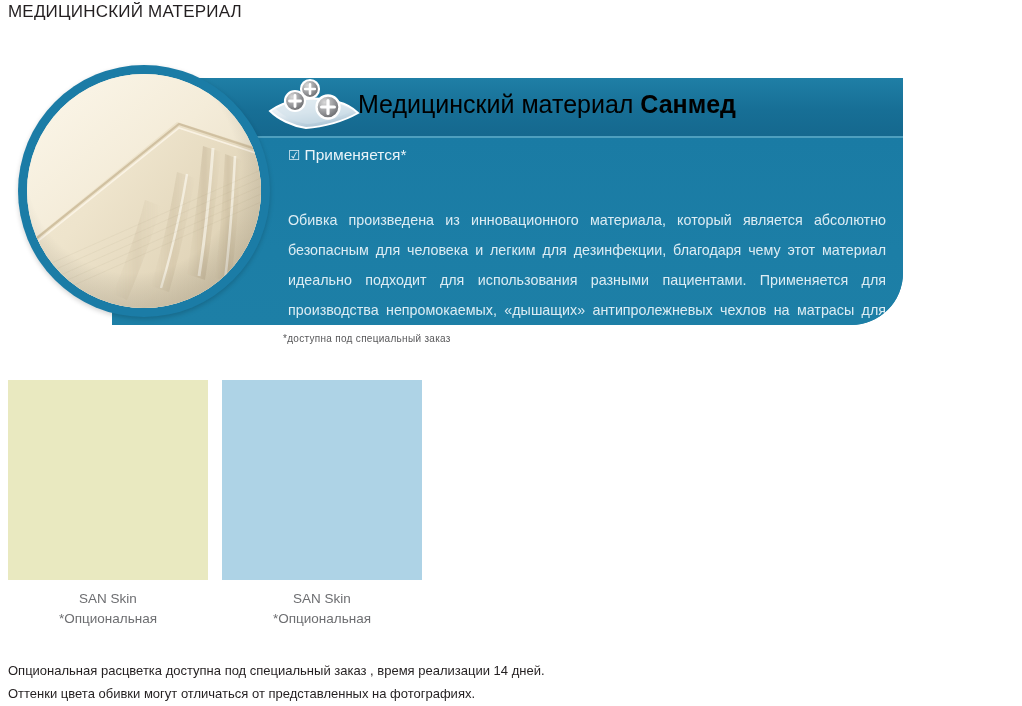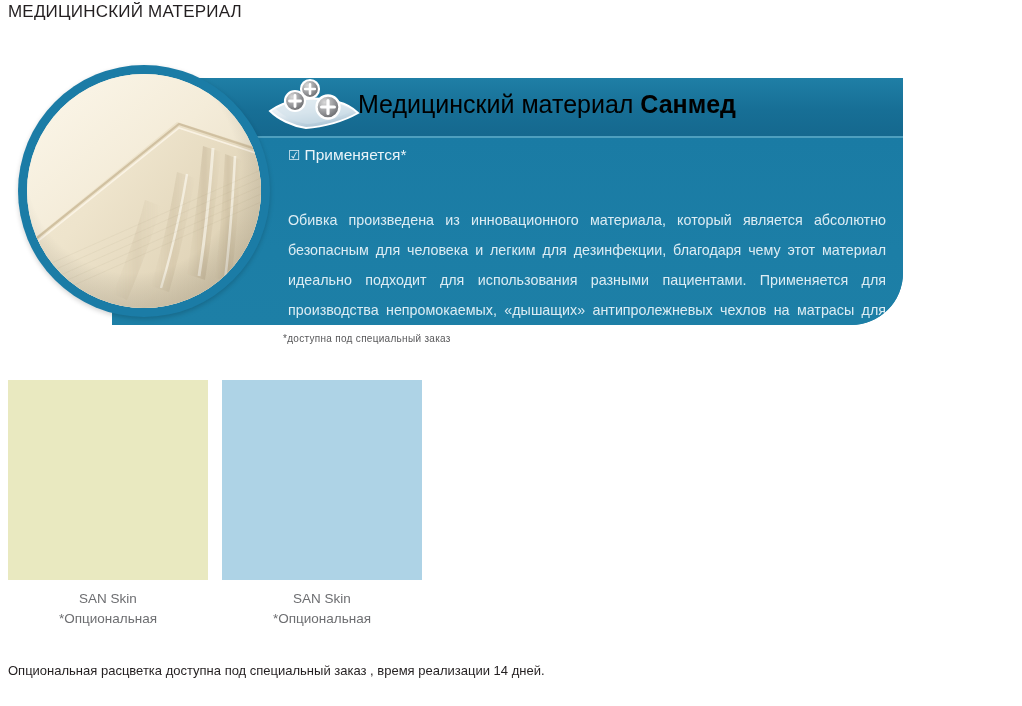--- a/index.html
+++ b/index.html
@@ -311,13 +311,14 @@
     <div class="swatch-chip" style="background:#aed3e6"></div>
     <div class="swatch-caption">
       <div>SAN Skin</div>
       <div>*Опциональная</div>
     </div>
   </div>
 </div>
 
 <div class="bottom-notes">
   <div>Опциональная расцветка доступна под специальный заказ , время реализации 14 дней.</div>
+  <div>Оттенки цвета обивки могут отличаться от представленных на фотографиях.</div>
 </div>
 
 </body></html>

